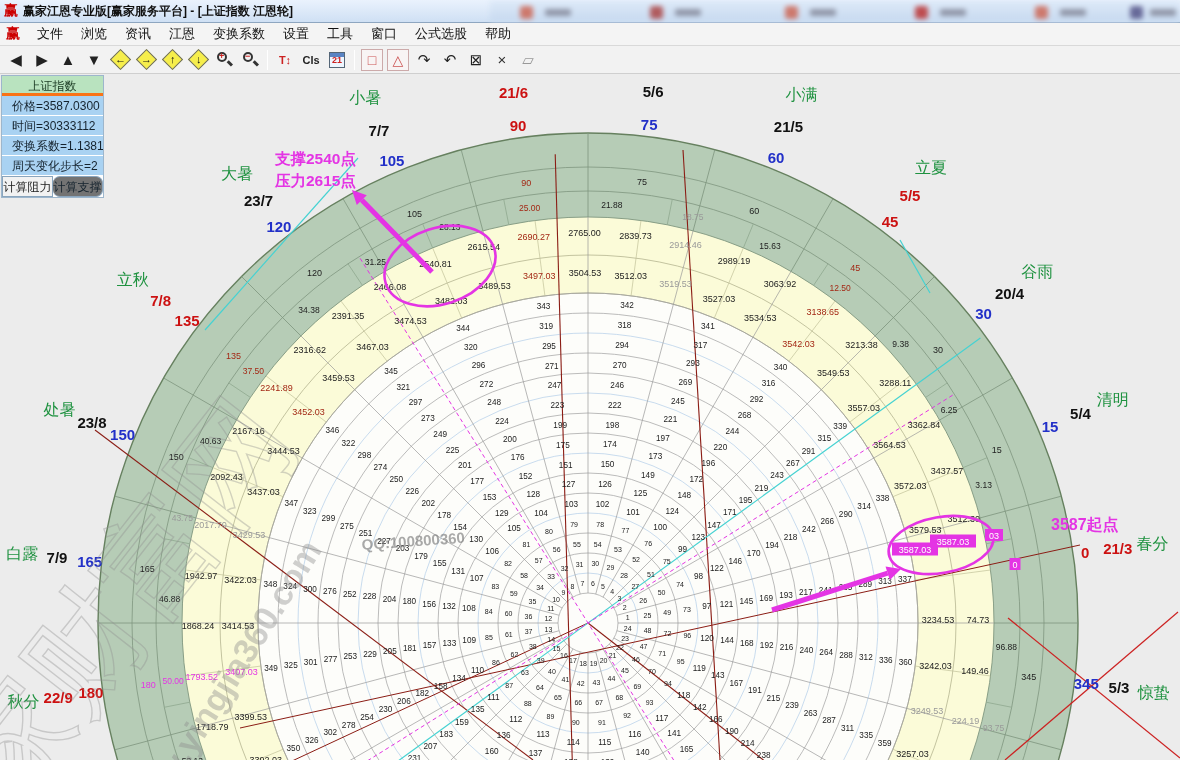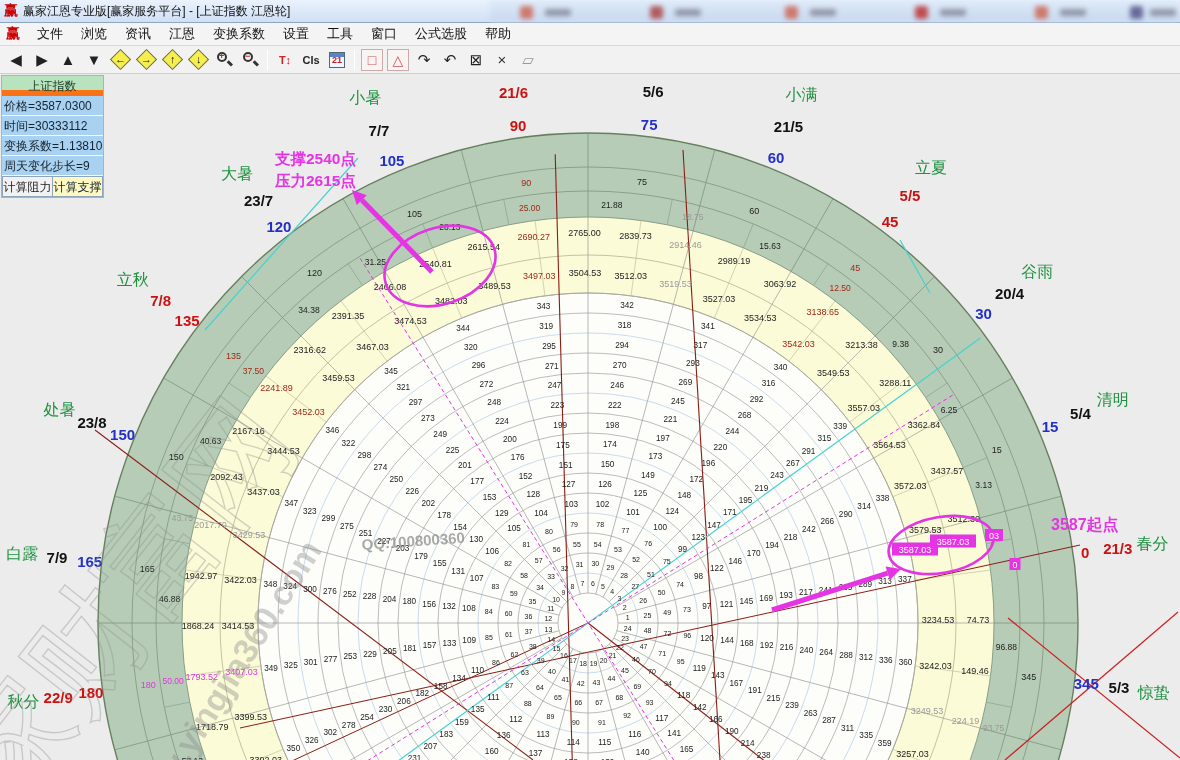--- a/index.html
+++ b/index.html
@@ -3,21 +3,21 @@
 <meta charset="utf-8">
 <style>
   html,body{margin:0;padding:0;width:1180px;height:760px;overflow:hidden;
     font-family:"Liberation Sans","DejaVu Sans",sans-serif;background:#ececec;}
   *{box-sizing:border-box;}
   
   .titlebar{position:absolute;left:0;top:0;width:1180px;height:23px;
     background:linear-gradient(#eaf2fd,#cfe0f4);border-bottom:1px solid #8ea6c0;
     display:flex;align-items:center;padding-left:4px;font-size:12px;color:#111;}
   .logo{color:#c00;font-weight:bold;font-size:14px;margin-right:5px;}
-  .title-text{font-weight:normal;font-size:12px;white-space:nowrap;}
+  .title-text{font-weight:bold;font-size:12px;white-space:nowrap;}
   .censor{position:absolute;right:0;top:1px;height:21px;width:690px;
     background:linear-gradient(#dde9f8,#c6d9ef);filter:blur(2.5px);overflow:hidden;}
   .censor i{position:absolute;top:5px;width:13px;height:13px;border-radius:3px;background:#c65;opacity:.85;}
   .censor b{position:absolute;top:8px;width:26px;height:7px;border-radius:2px;background:#667;opacity:.6;}
   
   .menubar{position:absolute;left:0;top:23px;width:1180px;height:23px;background:#f4f4f4;
     border-bottom:1px solid #d9d9d9;display:flex;align-items:center;font-size:13px;color:#111;}
   .menubar .logo{margin:0 8px 0 6px;}
   .menu-item{padding:2px 9px;cursor:default;}
   
@@ -37,27 +37,27 @@
     color:#c22;font-weight:bold;text-align:center;line-height:15px;}
   .tb-cal::before{content:"";position:absolute;left:0;top:0;right:0;height:4px;background:#5a84c4;}
   .tb-shape{font-size:14px;color:#c55;border:1px solid #caa;width:22px;height:22px;
     display:flex;align-items:center;justify-content:center;background:#f8f4f4;}
   
   .main{position:absolute;left:0;top:74px;width:1180px;height:686px;background:#ececec;}
   svg{position:absolute;left:0;top:0;}
   
   .panel{position:absolute;left:1px;top:1px;width:103px;font-size:12px;z-index:5;
     border:1px solid #9db6cc;background:#fff;}
-  .p-head{background:#b9e3bf;color:#1c3b24;text-align:center;height:20px;line-height:20px;border-bottom:6px solid #f97316;}
-  .p-row{background:#a9d2f2;color:#15232e;height:20px;line-height:20px;padding-left:2px;
+  .p-head{background:#b9e3bf;color:#1c3b24;text-align:center;height:20px;line-height:20px;border-bottom:3px solid #f97316;}
+  .p-row{background:#a9d2f2;color:#15232e;height:20px;line-height:20px;padding-left:10px;
     border-bottom:1px solid #fff;white-space:nowrap;overflow:hidden;}
   .p-btns{display:flex;height:21px;}
   .p-btn{flex:1;text-align:center;line-height:20px;border:1px solid #8aa5bd;cursor:pointer;}
   .p-btn.b1{background:#f2f2f2;color:#222;}
-  .p-btn.b2{background:#fef9c3;color:#15232e;border-left:none;}
+  .p-btn.b2{background:#737373;color:#15232e;border-left:none;border-radius:7px;}
 </style>
 </head>
 <body>
 
 <div class="titlebar">
   <span class="logo">赢</span>
   <span class="title-text">赢家江恩专业版[赢家服务平台] - [上证指数 江恩轮]</span>
   <div class="censor">
     <i style="left:30px"></i>
       <b style="left:55px"></b>
@@ -873,19 +873,19 @@
         <text x="275.0" y="112.0" font-size="15.5" fill="#e434e4" text-anchor="start" font-weight="bold">压力2615点</text>
         <text x="1051.0" y="456.0" font-size="16" fill="#e434e4" text-anchor="start" font-weight="bold">3587起点</text>
       </g>
     </svg>
 
   <div class="panel">
     <div class="p-head">上证指数</div>
     <div class="p-row">价格=3587.0300</div>
     <div class="p-row">时间=30333112</div>
     <div class="p-row">变换系数=1.13810</div>
-    <div class="p-row">周天变化步长=9</div>
+    <div class="p-row">周天变化步长=2</div>
     <div class="p-btns">
       <div class="p-btn b1">计算阻力</div>
       <div class="p-btn b2">计算支撑</div>
     </div>
   </div>
 </div>
 
 </body></html>

